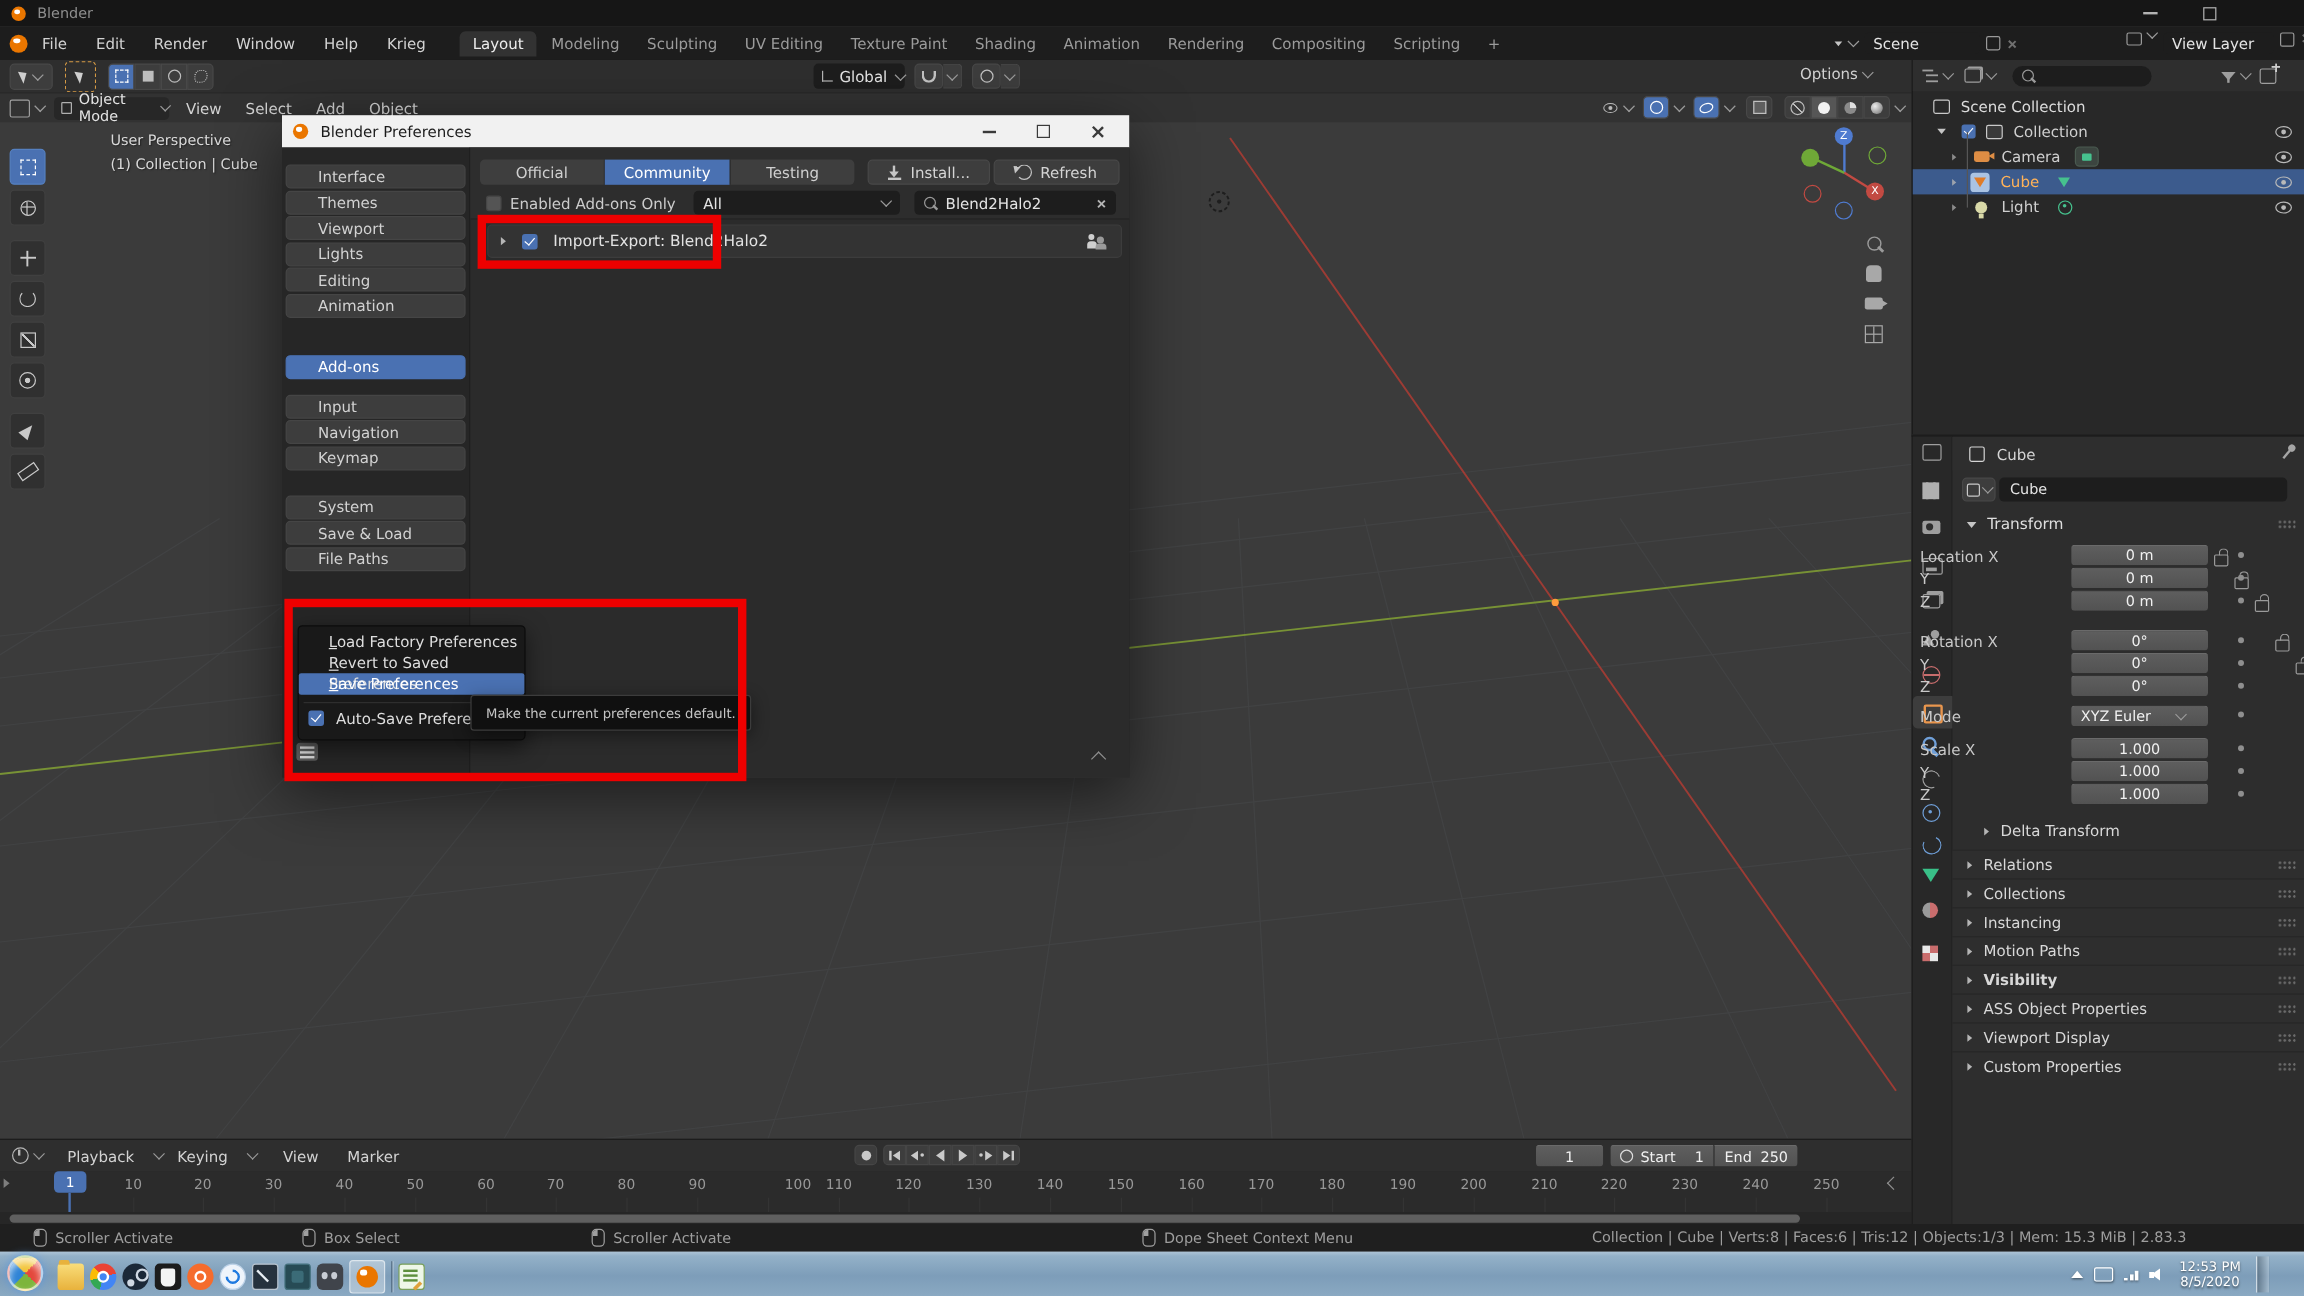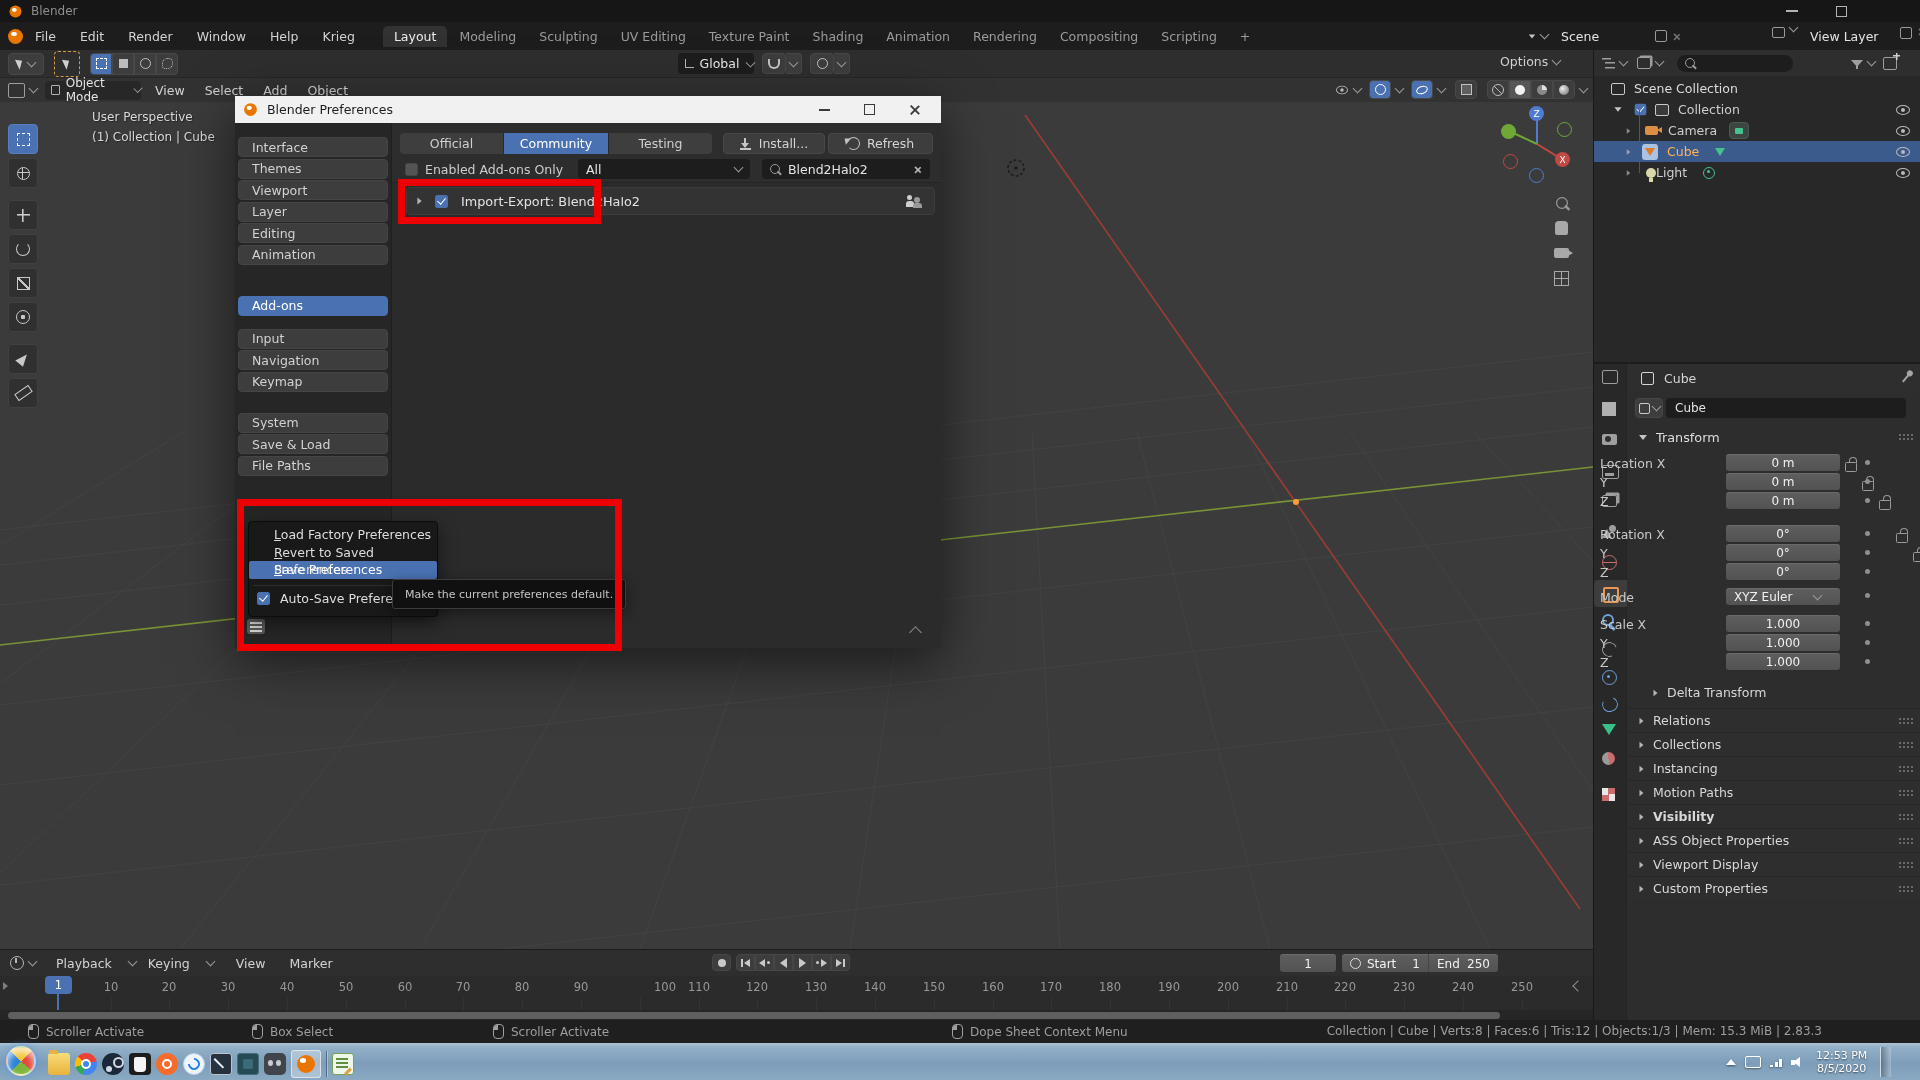--- a/index.html
+++ b/index.html
@@ -53,21 +53,21 @@
   #viewport{left:0;top:102px;width:1593px;height:847px;background:#3b3b3b;overflow:hidden;}
   .vp-overlay{font-size:12px;color:#d9d9d9;text-shadow:1px 1px 1px #252525;}
   .tbtn{width:30px;height:30px;background:#303030;border:1px solid #404040;border-radius:4px;box-sizing:border-box;display:flex;align-items:center;justify-content:center;}
   .tbtn.active{background:#4a71b2;border-color:#5580c0;}
   .gz-ball{width:15px;height:15px;border-radius:50%;font-size:9px;color:#fff;display:flex;align-items:center;justify-content:center;}
   
   #prefs{left:235px;top:96px;width:706px;height:552px;box-shadow:0 14px 50px rgba(0,0,0,.55);z-index:40;}
   #p-title{left:0;top:0;width:706px;height:27px;background:#f1f1f1;display:flex;align-items:center;}
   #p-body{left:0;top:27px;width:706px;height:525px;background:#262626;}
   #p-nav{left:0;top:0;width:157px;height:525px;background:#262626;border-right:1px solid #1f1f1f;box-sizing:border-box;padding:14px 3px 0 3px;}
-  .nav-btn{height:20px;margin-bottom:1.5px;background:#3d3d3d;border:1px solid #454545;border-radius:4px;display:flex;align-items:center;padding-left:13px;font-size:12.5px;color:#d2d2d2;box-sizing:border-box;}
+  .nav-btn{height:20px;margin-bottom:1.5px;background:#3d3d3d;border:1px solid #454545;border-radius:4px;display:flex;align-items:center;padding-left:26px;font-size:12.5px;color:#d2d2d2;box-sizing:border-box;}
   .nav-btn.active{background:#4a71b2;border-color:#4a71b2;color:#fff;}
   #p-main{left:157px;top:0;width:549px;height:525px;background:#2b2b2b;}
   .seg{height:21px;background:#3e3e3e;display:flex;align-items:center;justify-content:center;font-size:12.5px;color:#cfcfcf;box-sizing:border-box;}
   .seg.active{background:#4a71b2;color:#fff;}
   .pm-item{display:block;height:17.5px;line-height:17.5px;padding-left:25px;font-size:12.5px;color:#dedede;}
   .pm-item::first-letter{text-decoration:underline;}
   .pm-item.hl{background:#4a71b2;color:#fff;border-radius:2px;}
   
   #outliner{left:1593px;top:50px;width:327px;height:312px;background:#282828;border-left:1px solid #191919;box-sizing:border-box;}
   .ol-row{position:absolute;left:0;width:327px;height:21px;display:flex;align-items:center;font-size:12.5px;color:#cfcfcf;}
@@ -498,21 +498,21 @@
         </span>
       <span style="margin-left:9px;color:#ffb258;">Cube</span>
       <span style="margin-left:16px;width:0;height:0;border-left:5px solid transparent;border-right:5px solid transparent;border-top:8px solid #46c28e;"></span>
       <span class="eye" style="position:absolute;right:11px;"></span>
     </div>
     <div class="ol-row" style="top:112px;">
       <span class="tri-r" style="margin-left:32px;transform:scale(.7);opacity:.7;"></span>
       <span style="width:10px;height:10px;margin-left:15px;border-radius:50%;background:#d9d9a8;position:relative;">
           <i style="position:absolute;left:3px;bottom:-4px;width:4px;height:4px;background:#d9d9a8;"></i>
         </span>
-      <span style="">Light</span>
+      <span style="margin-left:12px;">Light</span>
       <span style="margin-left:16px;width:10px;height:10px;border:1.6px solid #46c28e;border-radius:50%;position:relative;">
           <i style="position:absolute;left:2.5px;top:2.5px;width:3px;height:3px;border-radius:50%;background:#46c28e;"></i>
         </span>
       <span class="eye" style="position:absolute;right:11px;"></span>
     </div>
     <span class="r" style="left:45px;top:60px;width:1px;height:63px;background:#565656;"></span>
   </div>
 
   <div class="r" id="properties">
     <div class="r" id="prop-strip">
@@ -658,21 +658,21 @@
           <i style="position:absolute;left:5px;top:0;width:1.6px;height:12px;background:#3a3a3a;transform:rotate(45deg);"></i>
           <i style="position:absolute;left:5px;top:0;width:1.6px;height:12px;background:#3a3a3a;transform:rotate(-45deg);"></i>
         </span>
     </div>
     <div class="r" id="p-body">
 
       <div class="r" id="p-nav">
         <div class="nav-btn">Interface</div>
         <div class="nav-btn">Themes</div>
         <div class="nav-btn">Viewport</div>
-        <div class="nav-btn">Layer</div>
+        <div class="nav-btn">Lights</div>
         <div class="nav-btn">Editing</div>
         <div class="nav-btn">Animation</div>
         <div class="nav-btn active" style="margin-top:31px;">Add-ons</div>
         <div class="nav-btn" style="margin-top:13px;">Input</div>
         <div class="nav-btn">Navigation</div>
         <div class="nav-btn">Keymap</div>
         <div class="nav-btn" style="margin-top:21px;">System</div>
         <div class="nav-btn">Save &amp; Load</div>
         <div class="nav-btn">File Paths</div>
       </div>

